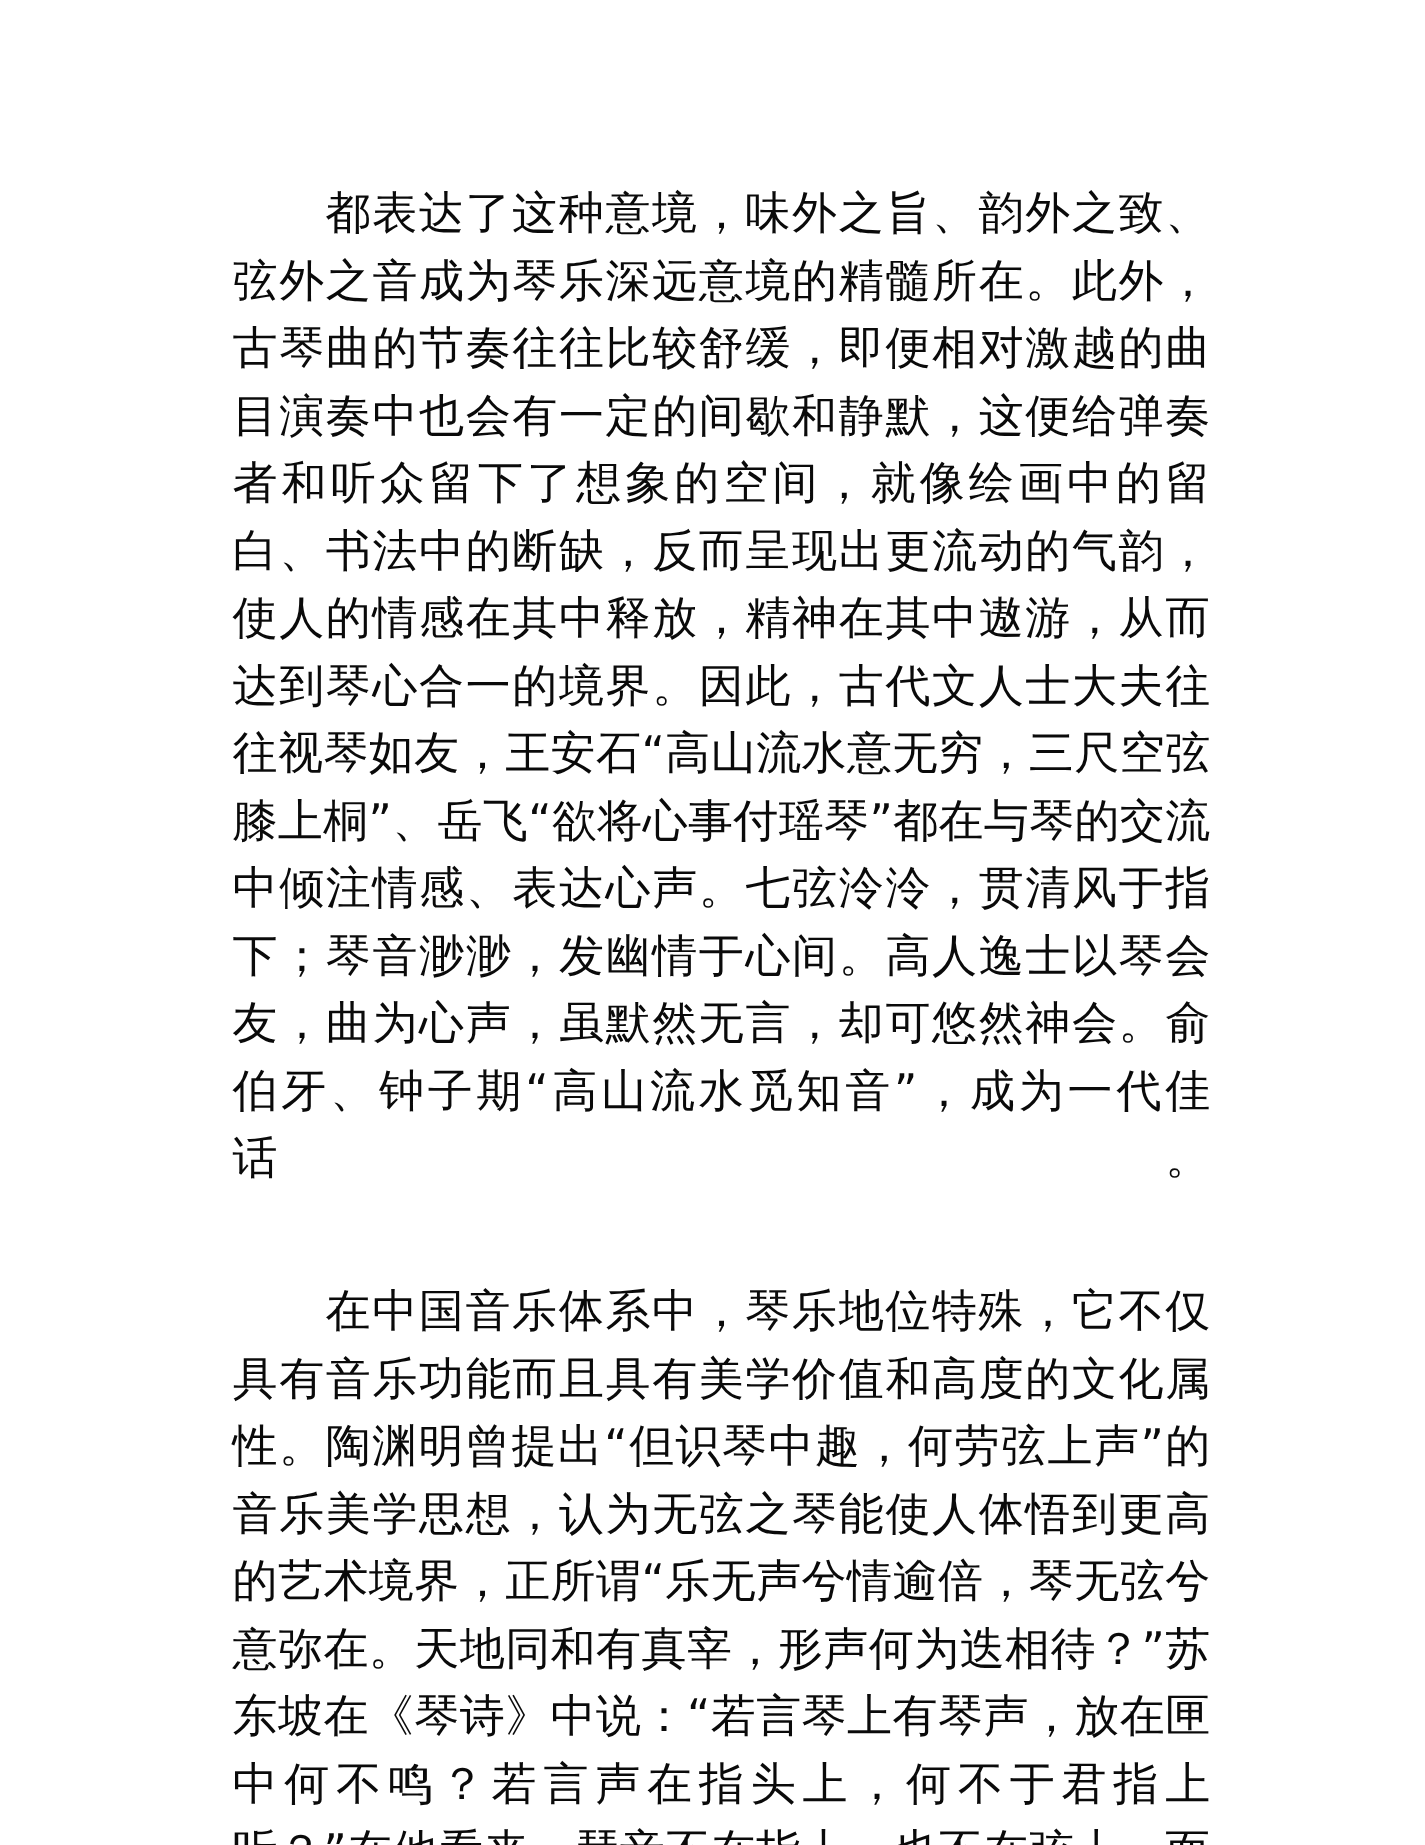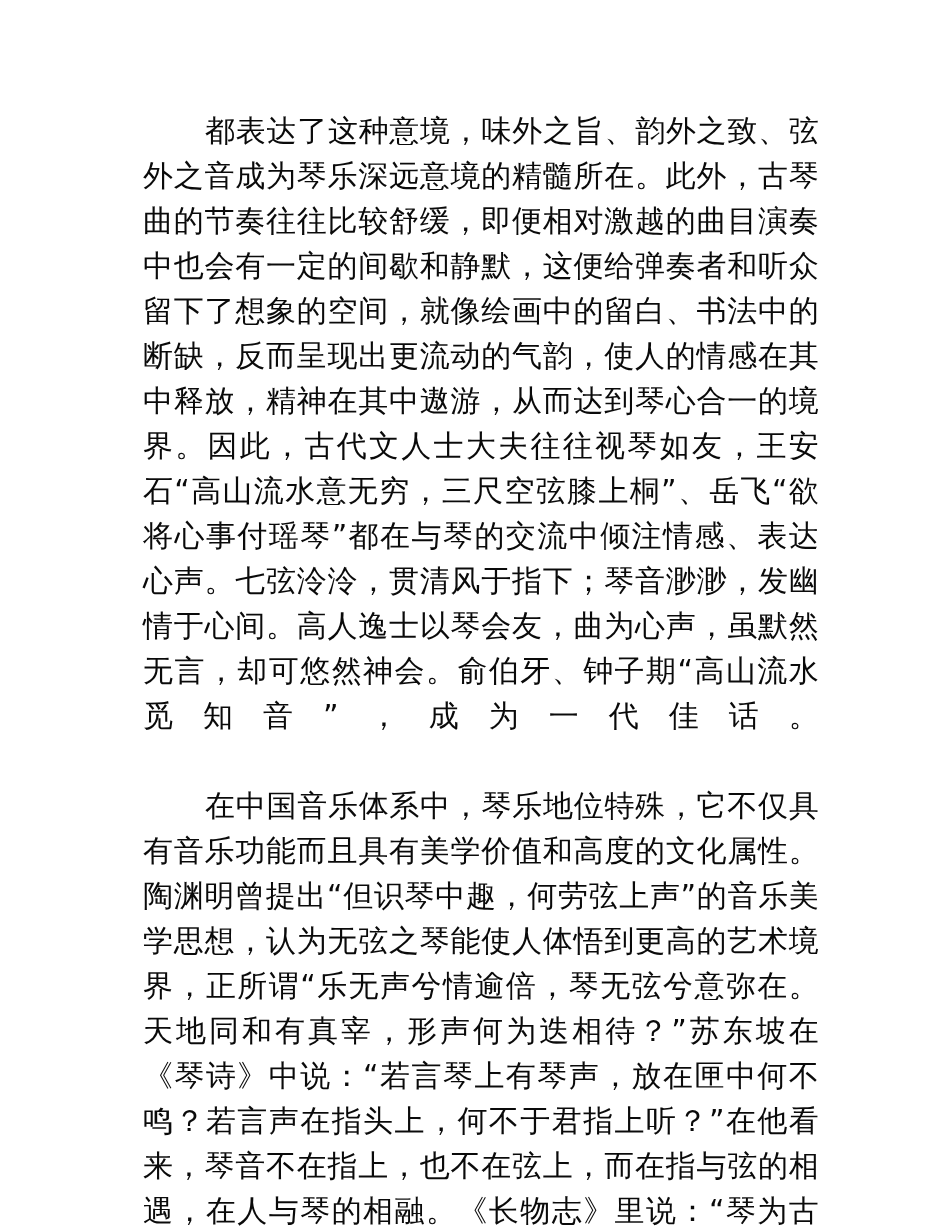--- a/index.html
+++ b/index.html
@@ -24,21 +24,21 @@
   }
 
   .text-column {
     position: absolute;
     left: 143px;
     top: 108px;
     width: 676px;
   }
 
   .para {
-    margin: 0;
+    margin: 12px;
     padding: 0;
     font-size: 30px;
     line-height: 45px;
     font-weight: 500;
     color: #0a0a0a;
     text-align: justify;
     text-justify: inter-character;
     text-indent: 62px;
     letter-spacing: 0.2px;
     word-break: break-all;

